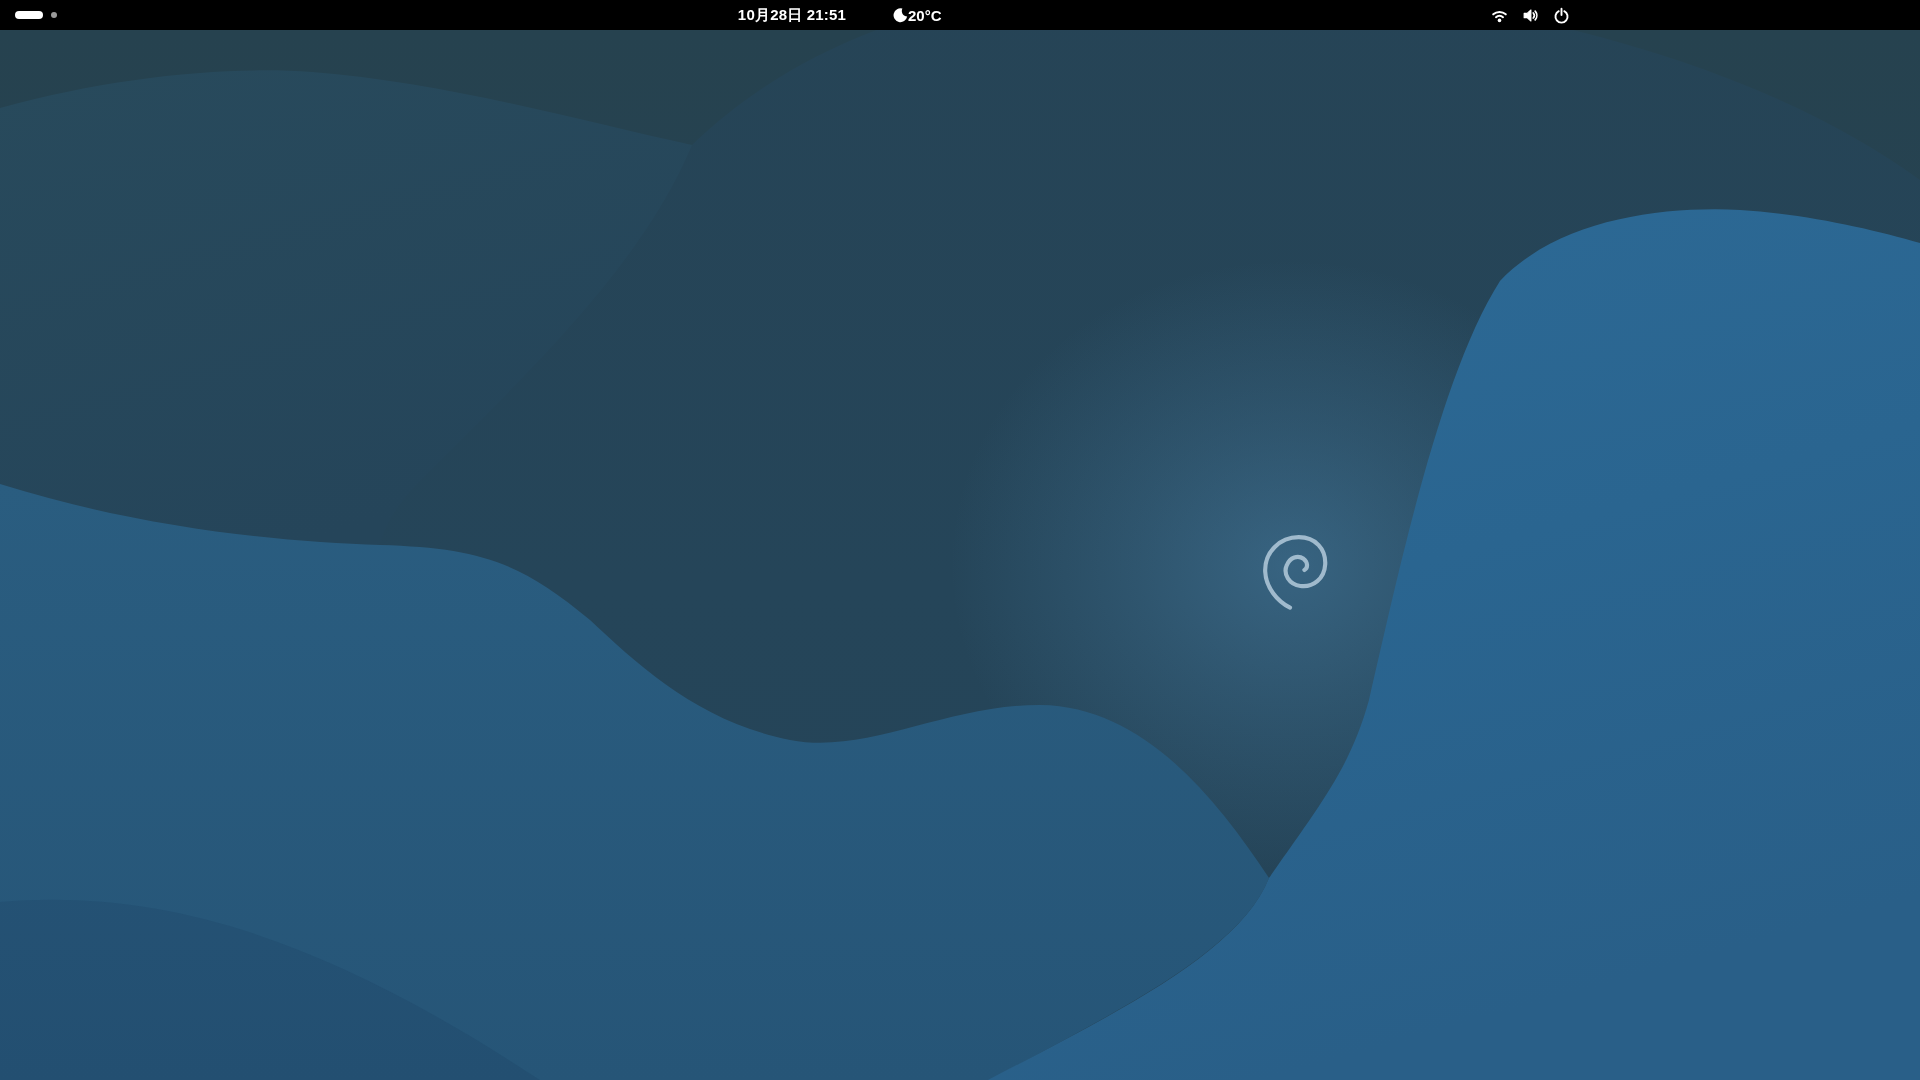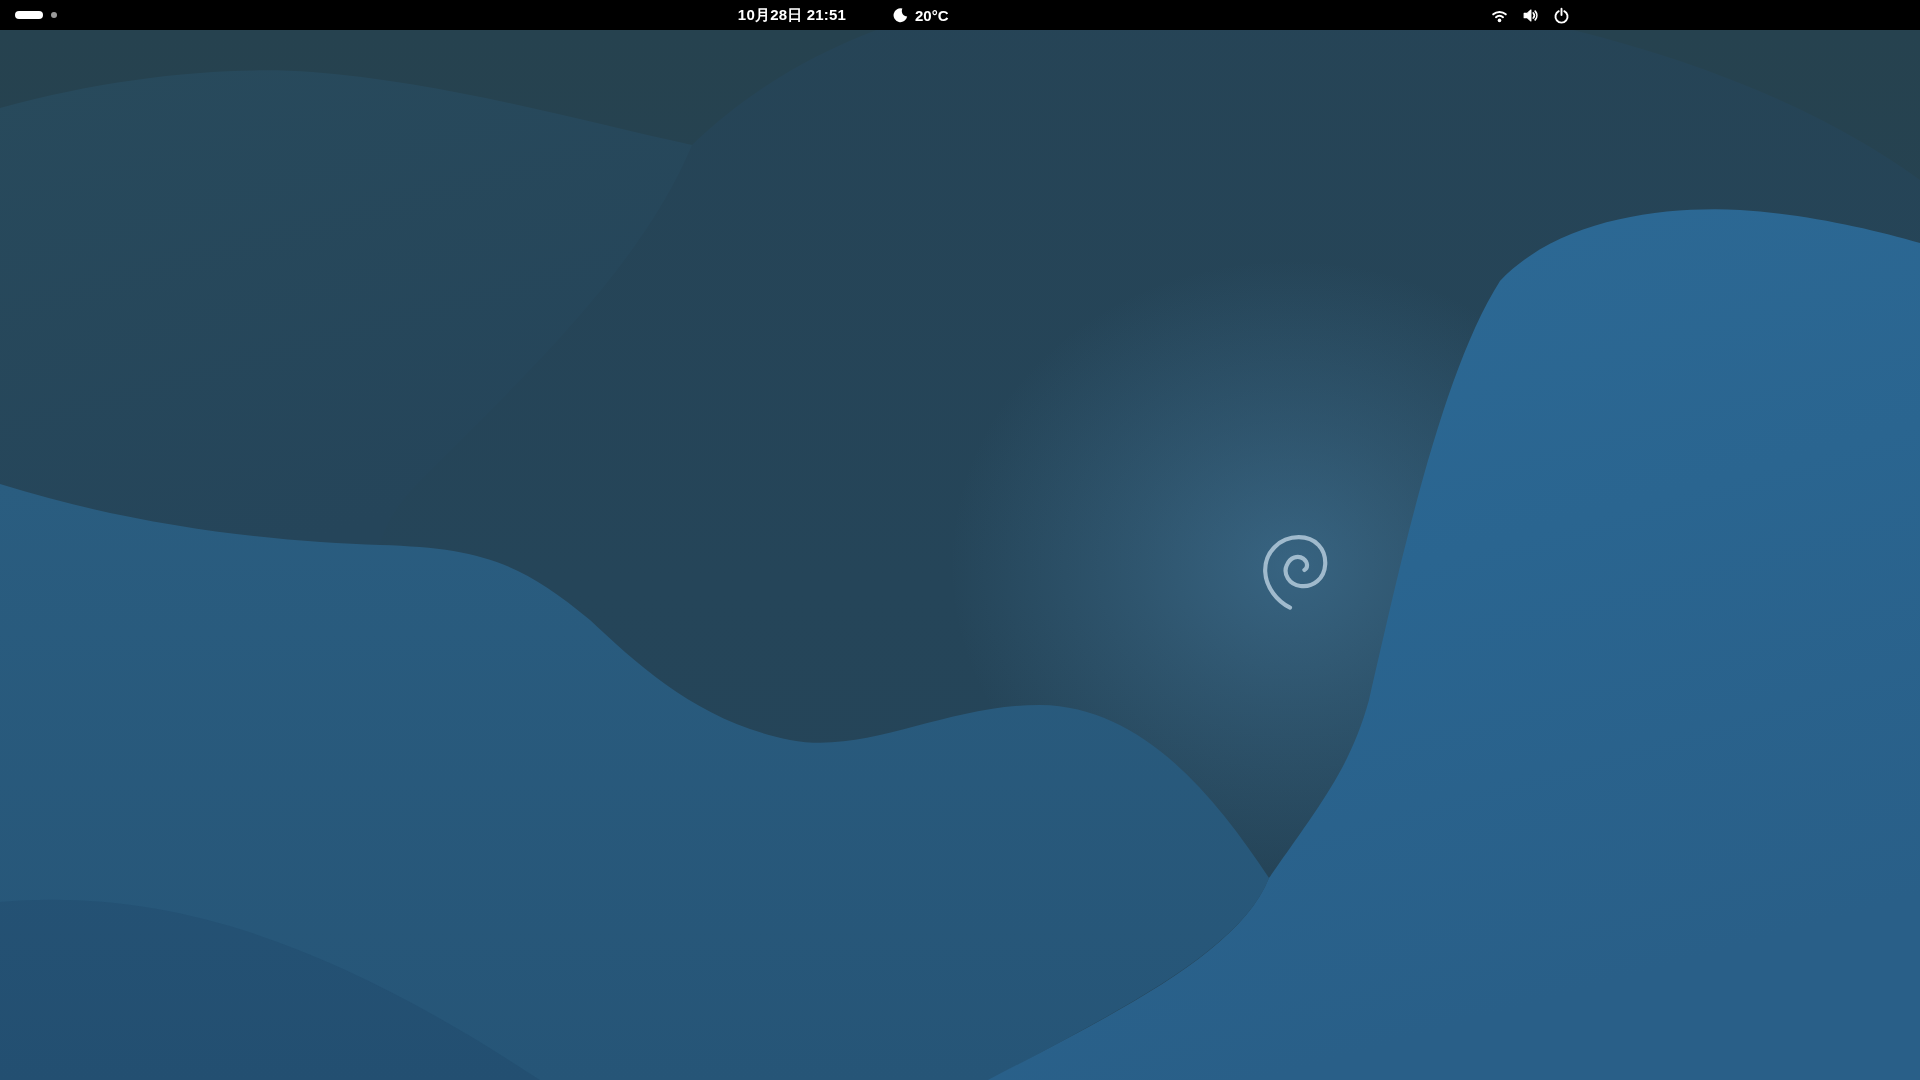--- a/index.html
+++ b/index.html
@@ -57,21 +57,20 @@
     white-space: nowrap;
     cursor: pointer;
   }
   .weather-chip {
     position: absolute;
     left: calc(50% + 100px);
     top: 0;
     height: 30px;
     display: flex;
     align-items: center;
-    gap: 7px;
     font-size: 15px;
     font-weight: 700;
     cursor: pointer;
   }
   .weather-chip svg { display: block; }
 
   .status-area {
     position: absolute;
     right: 0; top: 0;
     height: 30px;

